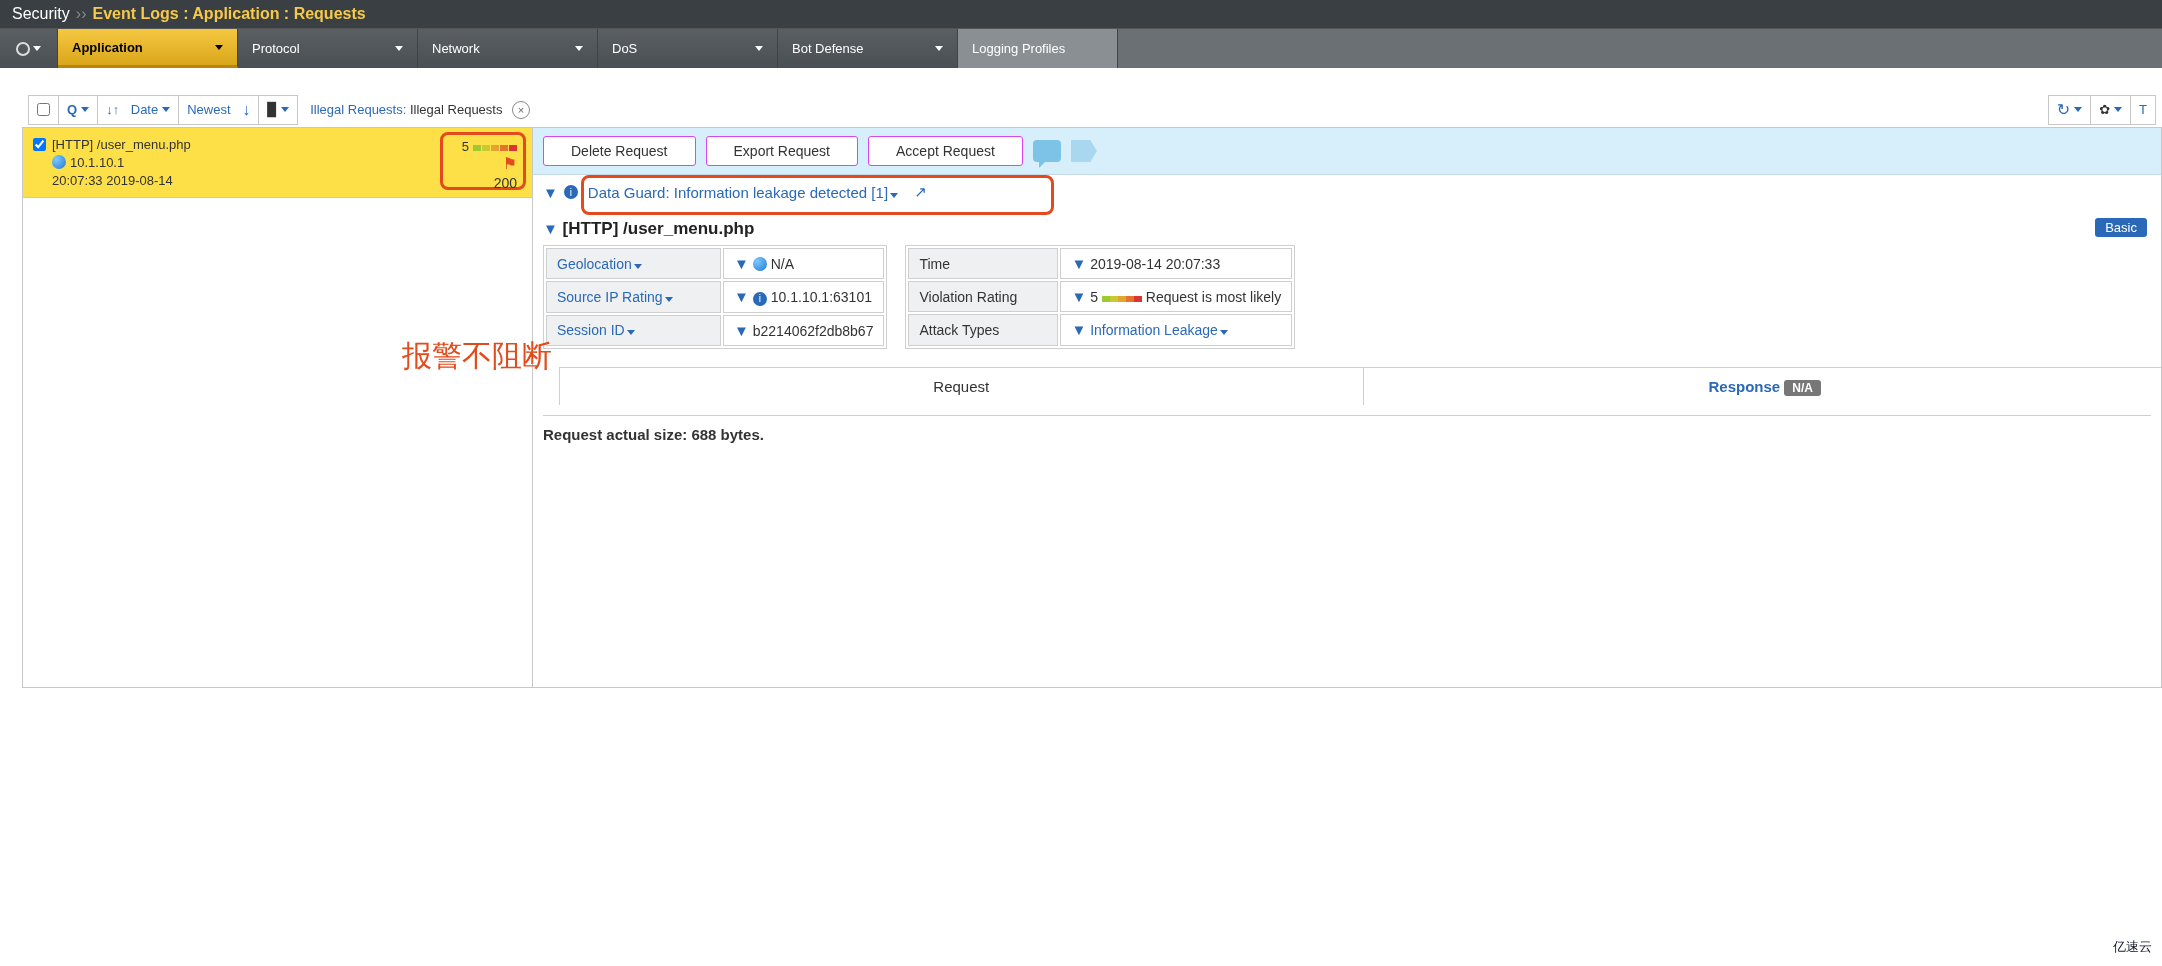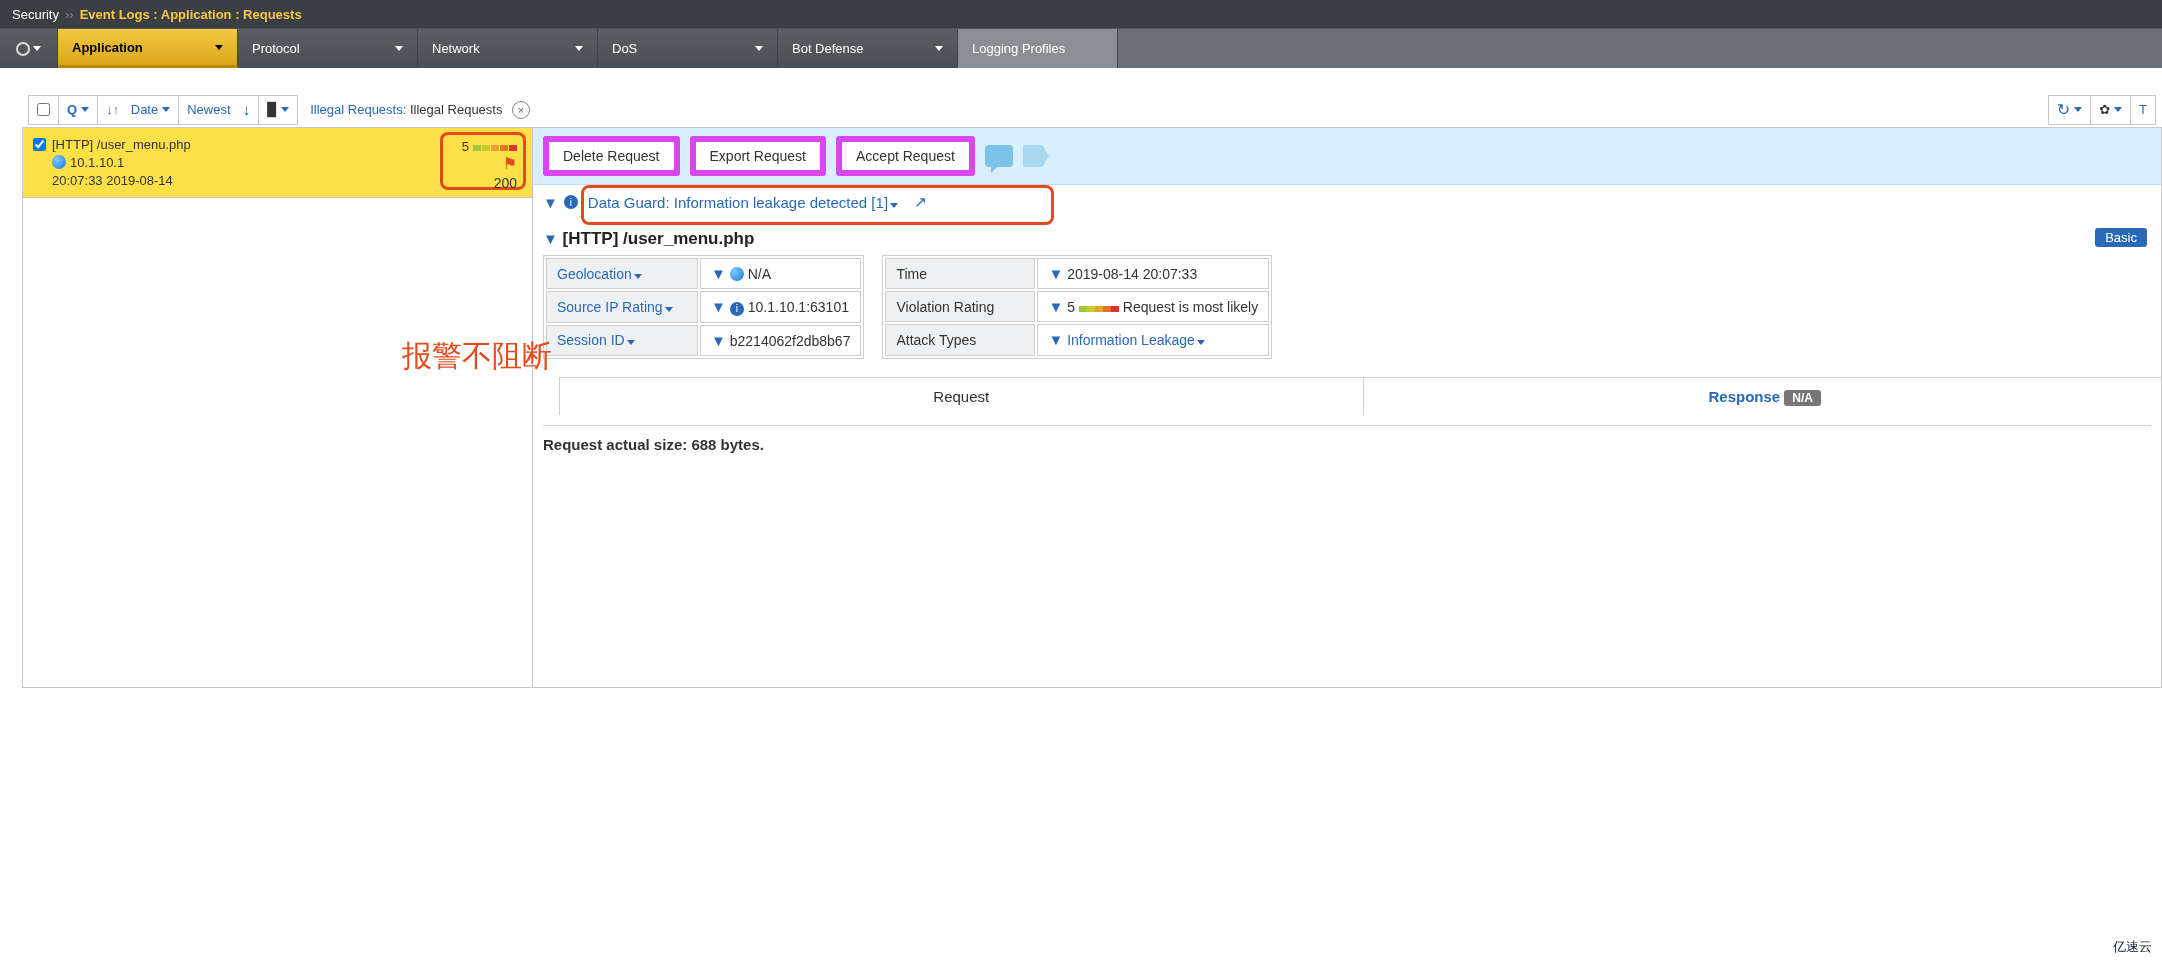--- a/index.html
+++ b/index.html
@@ -1,17 +1,17 @@
 <!DOCTYPE html>
 <html><head>
 <meta charset="utf-8">
 <style>
   * { box-sizing: border-box; margin: 0; padding: 0; }
   body { font-family: Arial, Helvetica, sans-serif; font-size: 13px; color: #333; background: #fff; width: 2162px; overflow: hidden; }
-  .topbar { background: #3a3f44; height: 28px; display: flex; align-items: center; padding: 0 12px; color: #fff; font-size: 13px; }
+  .topbar { background: #3a3f44; height: 28px; display: flex; align-items: center; padding: 0 12px; color: #fff; font-size: 16px; }
   .topbar .sep { color: #888; margin: 0 6px; }
   .topbar .crumb-active { color: #f7c948; font-weight: bold; }
   .tabstrip { background: #6b7075; height: 40px; display: flex; align-items: stretch; border-top: 1px solid #555; }
   .tab { background: linear-gradient(#5a5f64,#4a4f54); border-right: 1px solid #3f4448; display: flex; align-items: center; padding: 0 14px; color: #fff; min-width: 180px; justify-content: space-between; cursor: pointer; }
   .tab.active { background: linear-gradient(#f5c842,#d9a61a); color:#000; border-bottom:3px solid #b9860b; font-weight:bold;gap:16px; }
   .tab.gear { min-width: 58px; justify-content:center; }
   .tab.plain { background:#8a8f94; color:#fff; min-width:160px; }
   .tab .caret { border-top:5px solid currentColor; border-left:4px solid transparent; border-right:4px solid transparent; width:0; height:0;}
   .gearicon { width:14px;height:14px;border:2px solid #ddd;border-radius:50%;position:relative;}
   .toolbar { display:flex; align-items:center; height:36px; border:1px solid #c8c8c8; border-top:none; border-left:none; border-right:none; margin-top:24px; margin-left:22px; margin-right:0; padding:0 6px; gap:0;}
@@ -30,34 +30,34 @@
   .globe{display:inline-block;width:14px;height:14px;border-radius:50%;background:radial-gradient(circle at 30% 30%, #7ec8ff, #1e7bd6);margin-right:4px;vertical-align:-2px;}
   .ratingbox{position:absolute; right:6px; top:4px; border:3px solid #e34b1f; border-radius:8px; width:86px; height:58px; display:flex; flex-direction:column; align-items:flex-end; padding:4px 6px;}
   .ratingbox .rnum{font-size:13px;color:#333;}
   .ratingbox .rbar{display:flex;gap:1px;margin-top:2px;}
   .ratingbox .seg{width:8px;height:6px;}
   .ratingbox .flag{color:#e34b1f;font-size:16px;}
   .ratingbox .code{font-size:14px;color:#333;margin-top:2px;}
   .annot{position:absolute; top:336px; left:402px; font-size:30px; color:#e24b1c; font-weight:400;}
   .rightpane{flex:1; background:#fff; overflow:hidden;}
   .actbar{background:#d7effb; border-bottom:1px solid #c5d9e6; padding:8px 10px; display:flex; align-items:center; gap:10px;}
-  .actbtn{background:#fff;border:6px solid #d946ef;border-radius:3px;padding:6px 14px;font-size:14px;color:#333;cursor:pointer;}
+  .actbtn{background:#fff;border:1px solid #d946ef;border-radius:3px;padding:6px 27px;font-size:14px;color:#333;cursor:pointer;}
   .bubble{width:28px;height:22px;background:#7dc3e8;border-radius:4px;position:relative;}
   .bubble:after{content:"";position:absolute;bottom:-6px;left:6px;border-top:7px solid #7dc3e8;border-right:7px solid transparent;}
   .tagic{width:26px;height:22px;background:#a9d7ef;clip-path:polygon(0 0,75% 0,100% 50%,75% 100%,0 100%);} 
   .violationrow{padding:8px 10px;display:flex;align-items:center;gap:6px;color:#2a69b7;font-size:15px;position:relative;}
   .redframe{position:absolute;left:48px;top:0px;width:473px;height:40px;border:3px solid #e34b1f;border-radius:8px;}
   .funnel{color:#2a69b7;font-size:15px;}
   .reqtitle{padding:10px 10px 6px;font-size:17px;font-weight:bold;color:#222;}
   .bluebadge{background:#2a69b7;color:#fff;border-radius:3px;padding:2px 10px;font-size:13px;}
   .titleflex{display:flex;align-items:center;justify-content:space-between;padding-right:10px;}
   .infotables{display:flex;gap:18px;padding:0 10px;}
   .infotable{border:1px solid #cfcfcf;}
   .infotable td{border:1px solid #cfcfcf;padding:6px 10px;font-size:14px;white-space:nowrap;}
-  .infotable td.k{background:#eef0f2;color:#2a69b7;width:152px;}
+  .infotable td.k{background:#eef0f2;color:#2a69b7;width:175px;}
   .infotable td.k2{background:#eef0f2;color:#333;width:150px;}
   .tabpair{display:flex;margin:18px 26px 0;border:1px solid #cfcfcf;border-bottom:none;width:calc(100% - 20px);min-width:1010px;}
   .tabp{flex:1;text-align:center;padding:10px 0;font-size:15px;color:#333;background:#fff;cursor:pointer;border-right:1px solid #cfcfcf;}
   .tabp:last-child{border-right:none;}
   .tabp.blue{color:#2a69b7;font-weight:bold;}
   .darkbadge{background:#777;color:#fff;border-radius:3px;padding:1px 8px;font-size:12px;font-weight:bold;}
   .reqbody{margin:10px;border-top:1px solid #cfcfcf;padding-top:10px;}
   .reqhdr{font-weight:bold;font-size:15px;margin-bottom:8px;}
   .pre{border:1px solid #cfcfcf;padding:10px;font-family:Consolas,Menlo,monospace;font-size:14px;color:#444;white-space:pre;overflow:hidden;}
   .iconq{font-family:Arial; font-weight:bold;}

